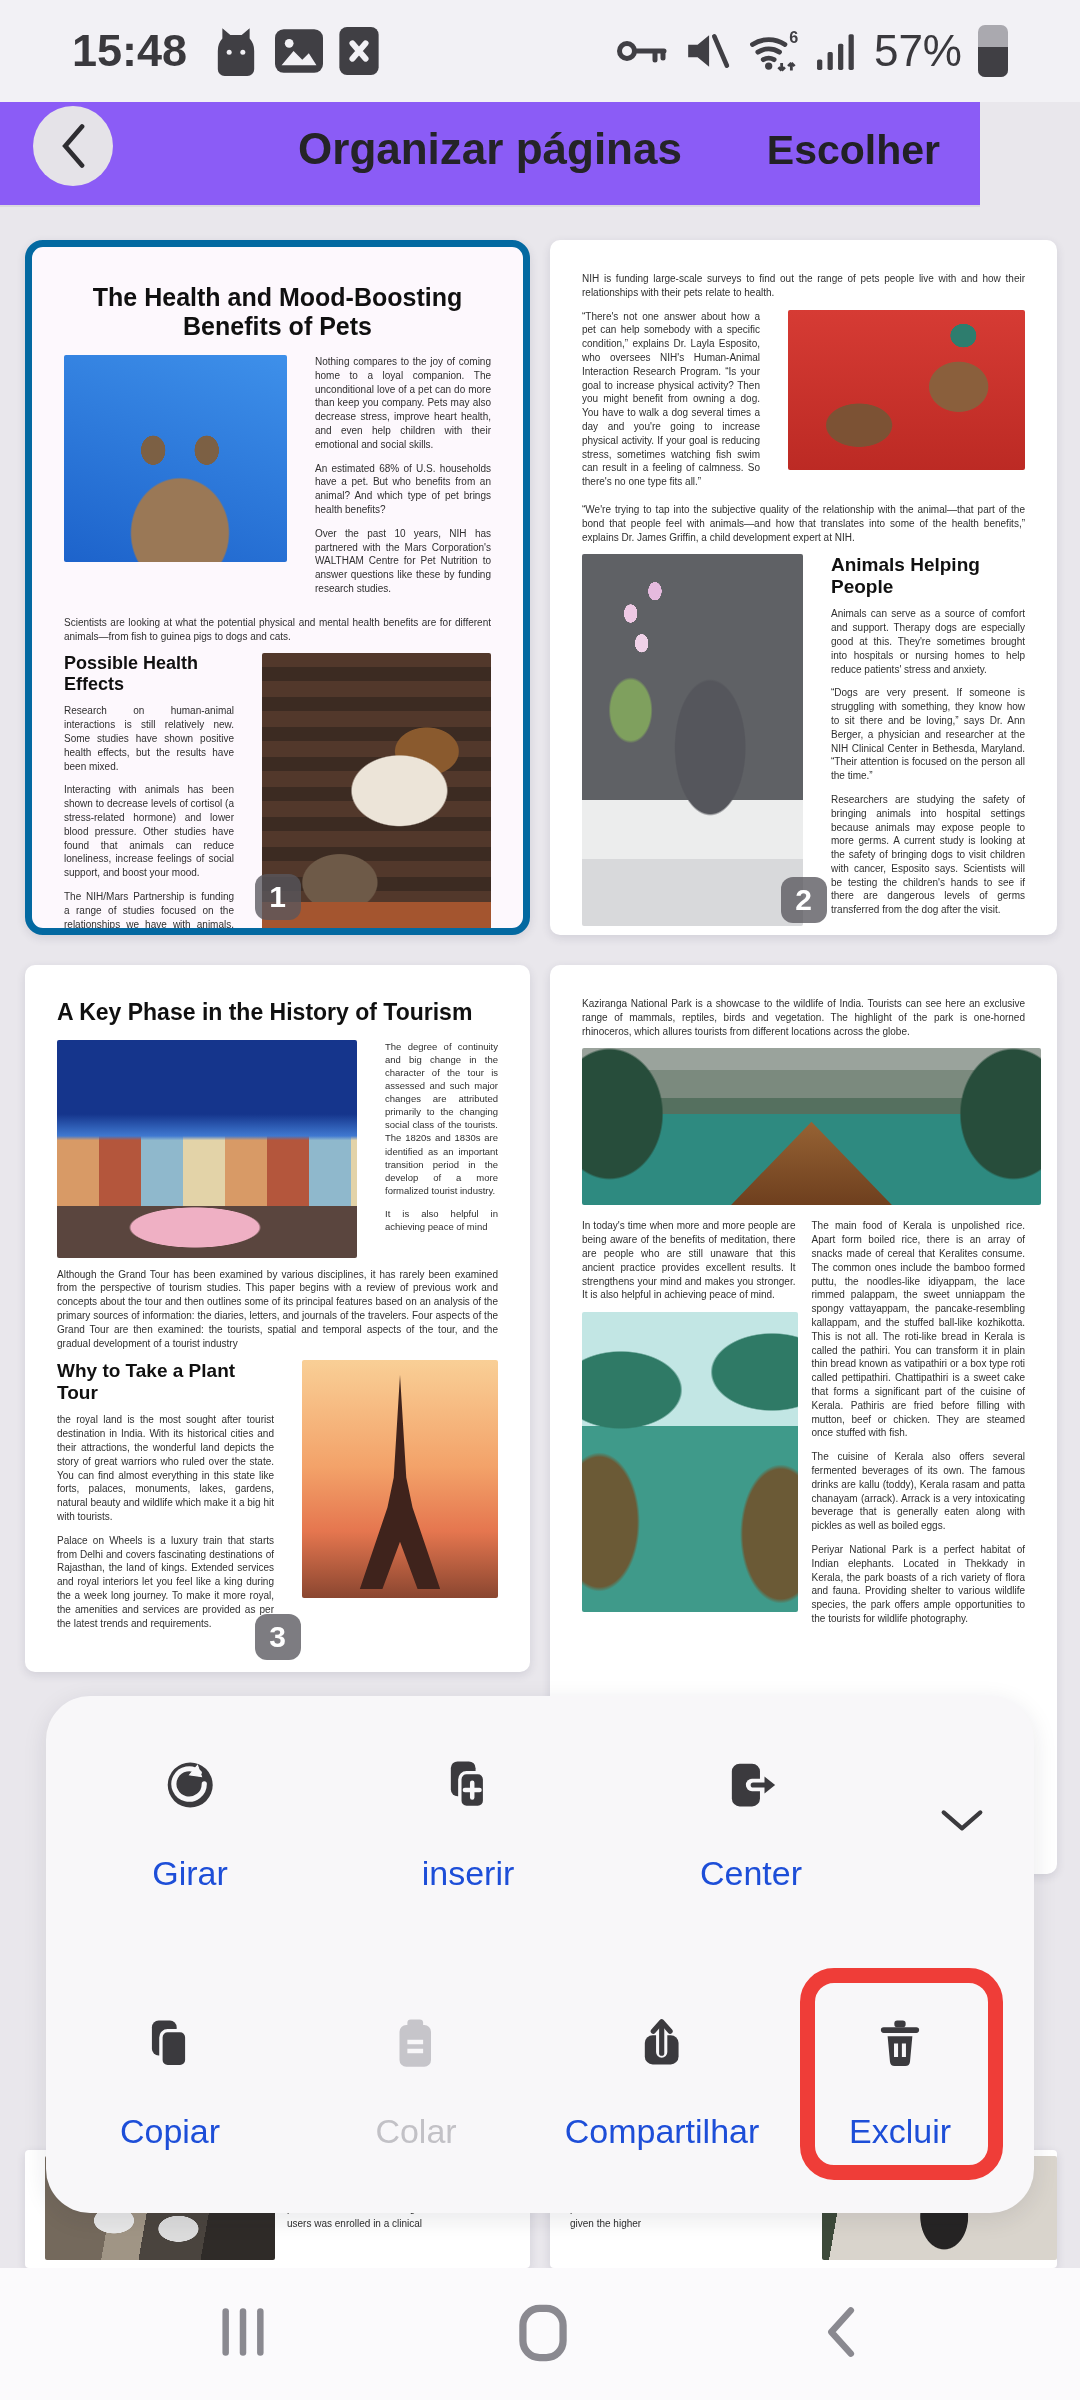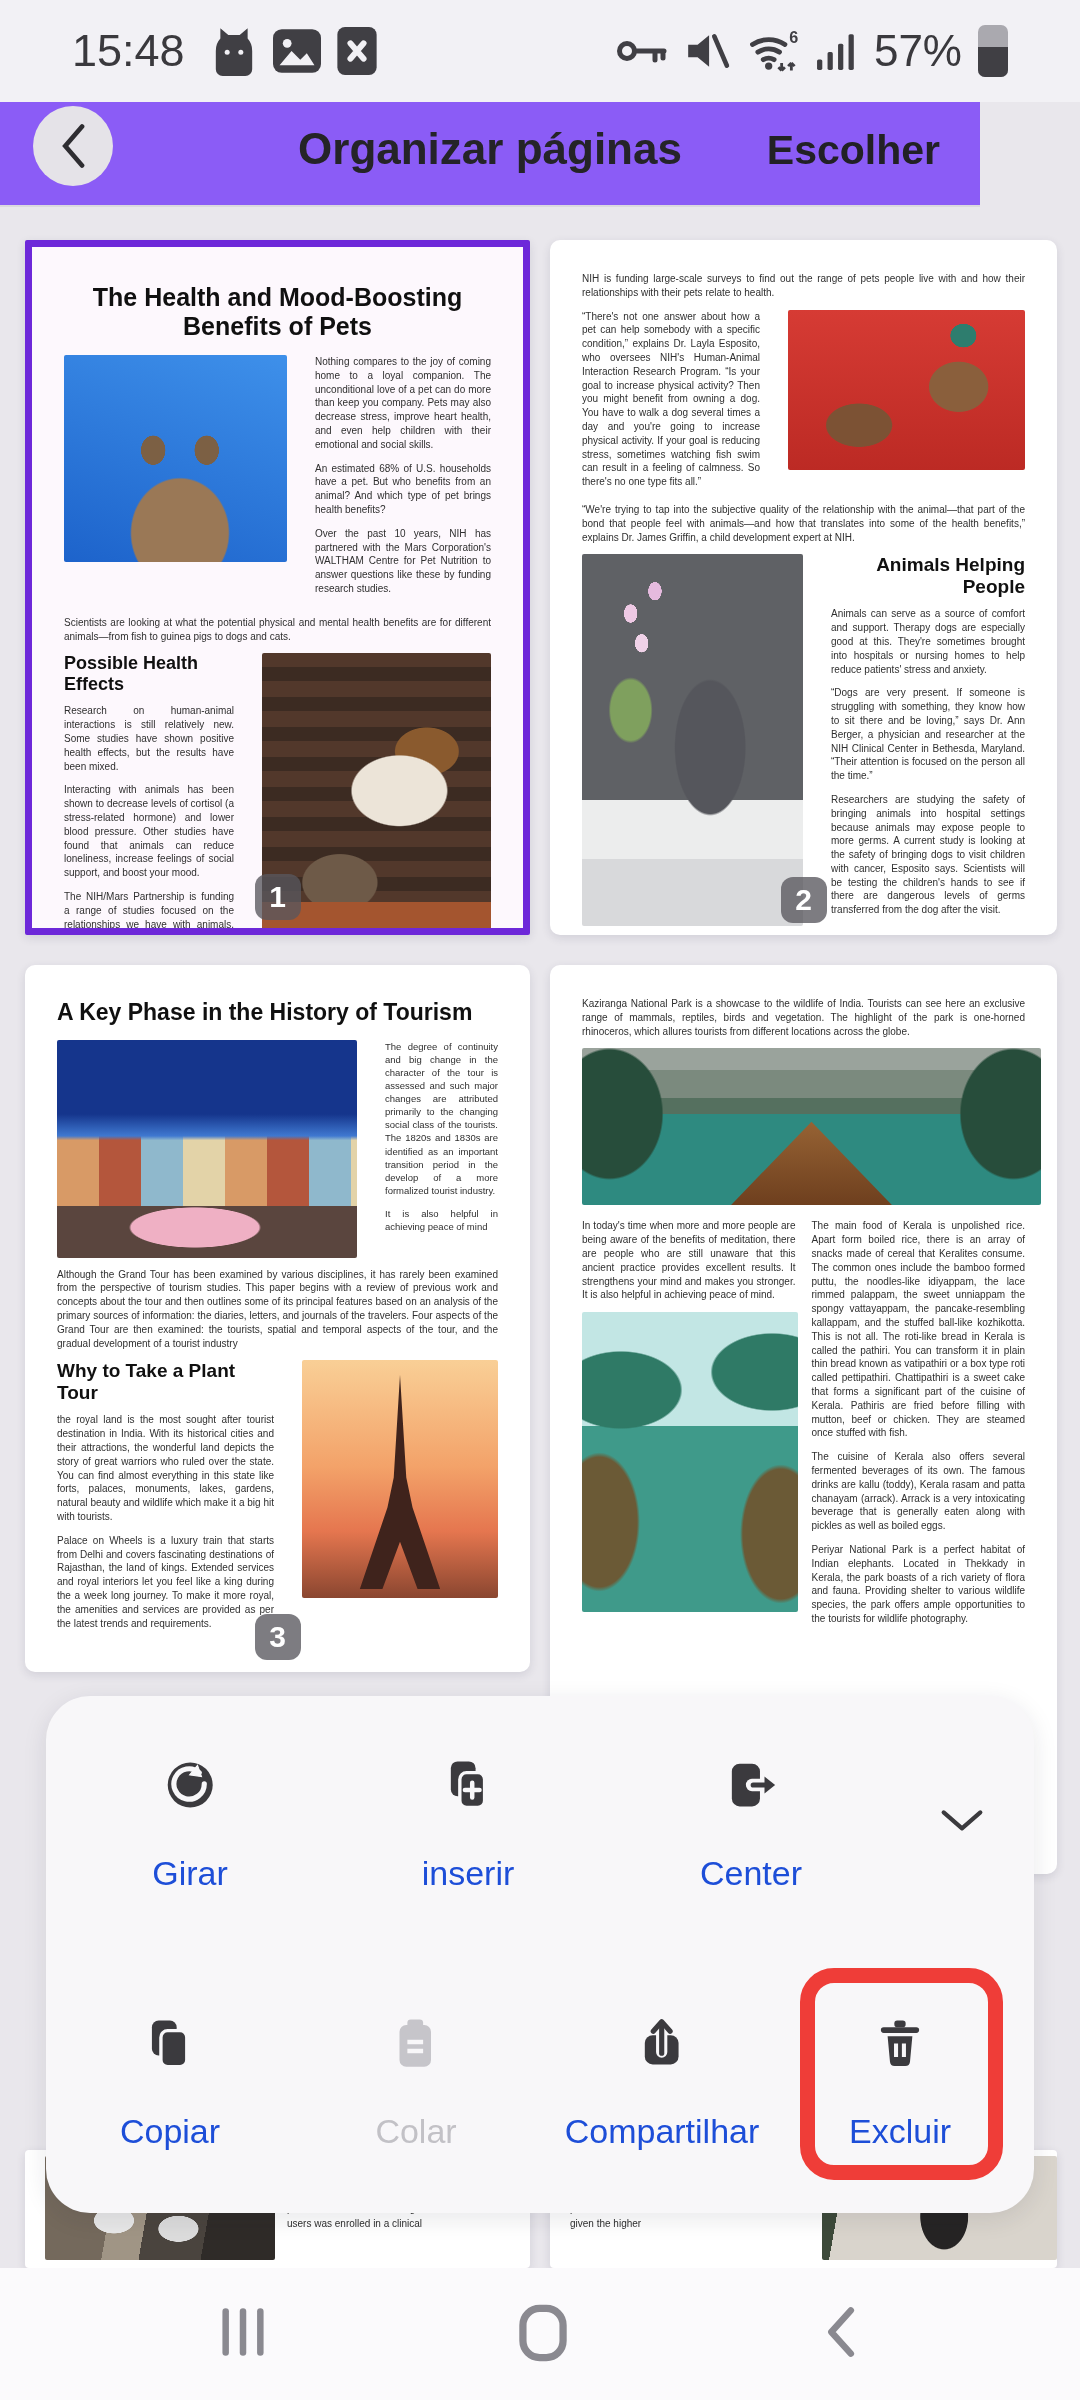--- a/index.html
+++ b/index.html
@@ -4,55 +4,55 @@
 <style>
   *{margin:0;padding:0;box-sizing:border-box}
   html,body{background:#cfcdd2}
   .screen{position:relative;width:1080px;height:2400px;margin:0 auto;overflow:hidden;
     background:#e9e7ec;font-family:"Liberation Sans","DejaVu Sans",sans-serif;color:#2c2b2f}
 
   
   .status-bar{position:absolute;top:0;left:0;width:1080px;height:102px;background:#f2f1f5;
     display:flex;align-items:center;justify-content:space-between;padding:0 72px;z-index:20}
   .sb-left,.sb-right{display:flex;align-items:center;gap:16px}
-  .sb-time{font-size:45px;font-weight:400;color:#3a393d;margin-right:10px}
+  .sb-time{font-size:45px;font-weight:700;color:#3a393d;margin-right:10px}
   .sb-pct{font-size:44px;color:#3a393d}
   .sb-ic{display:block;color:#403f44}
   .battery{position:relative;width:30px;height:52px;border-radius:7px;overflow:hidden;background:#aaa9af}
   .battery .fill{position:absolute;left:0;bottom:0;width:100%;height:57%;background:#403f44}
 
   
   .app-header{position:absolute;top:102px;left:0;width:980px;height:105px;background:#8b5cf6;
     border-bottom:2px solid #dbd9de;z-index:20}
   .back-btn{position:absolute;left:33px;top:4px;width:80px;height:80px;border-radius:50%;
     background:#e5e3e8;display:flex;align-items:center;justify-content:center;color:#2e2d31}
   .hdr-title{position:absolute;left:0;right:0;top:22px;text-align:center;font-size:44px;font-weight:700;color:#252428}
   .hdr-action{position:absolute;right:40px;top:25px;font-size:41px;font-weight:700;color:#222125}
 
   
   .tile{position:absolute;background:#fff;border-radius:10px;overflow:hidden;
     box-shadow:0 3px 10px rgba(40,40,70,.12);padding:32px;z-index:1}
-  .tile.selected{background:#fdf8fd;border:7px solid #6d28d9;border-radius:2px}
+  .tile.selected{background:#fdf8fd;border:7px solid #0369a1;border-radius:18px}
   .t1{left:25px;top:240px;width:505px;height:695px}
   .t2{left:550px;top:240px;width:507px;height:695px}
   .t3{left:25px;top:965px;width:505px;height:707px}
   .t4{left:550px;top:965px;width:507px;height:909px}
   .t5{left:25px;top:2150px;width:505px;height:118px;padding:6px 12px 6px 20px;border-radius:4px}
   .t6{left:550px;top:2150px;width:507px;height:118px;padding:6px 0 6px 20px;border-radius:4px}
 
   .doc-h1{font-weight:700;color:#101010;line-height:1.16}
   .t1 .doc-h1{font-size:25px;text-align:center;margin:4px 6px 14px}
   .t3 .doc-h1{font-size:23px;margin:2px 0 14px}
   .doc-h2{font-size:18px;font-weight:700;color:#101010;margin-bottom:9px}
   .doc p{font-size:10px;line-height:1.38;text-align:justify;color:#2f2f2f;margin-bottom:10px}
   .t3 .side p{font-size:9.5px}
   .t5 p,.t6 p{font-size:10px;line-height:1.5;text-align:justify;color:#2f2f2f}
   .t-row{display:flex;gap:28px;align-items:flex-start}
   .t-col{flex:1;min-width:0}
-  .center{text-align:right}
+  .center{text-align:left}
 
   .img{flex-shrink:0;border-radius:2px;position:relative;overflow:hidden}
   .img-cat-sky{width:223px;height:207px;background:
     radial-gradient(86px 96px at 52% 86%, #9a7856 0 56%, rgba(0,0,0,0) 58%),
     radial-gradient(20px 24px at 40% 46%, #7c6044 0 60%, rgba(0,0,0,0) 62%),
     radial-gradient(20px 24px at 64% 46%, #7c6044 0 60%, rgba(0,0,0,0) 62%),
     linear-gradient(200deg,#3e90ea 0%,#1d63cb 100%)}
   .img-dog-kitten{width:229px;height:328px;background:
     linear-gradient(0deg,#a4552f 0 24%, rgba(0,0,0,0) 24%),
     radial-gradient(84px 62px at 60% 42%, #ece4d8 0 56%, rgba(0,0,0,0) 58%),

